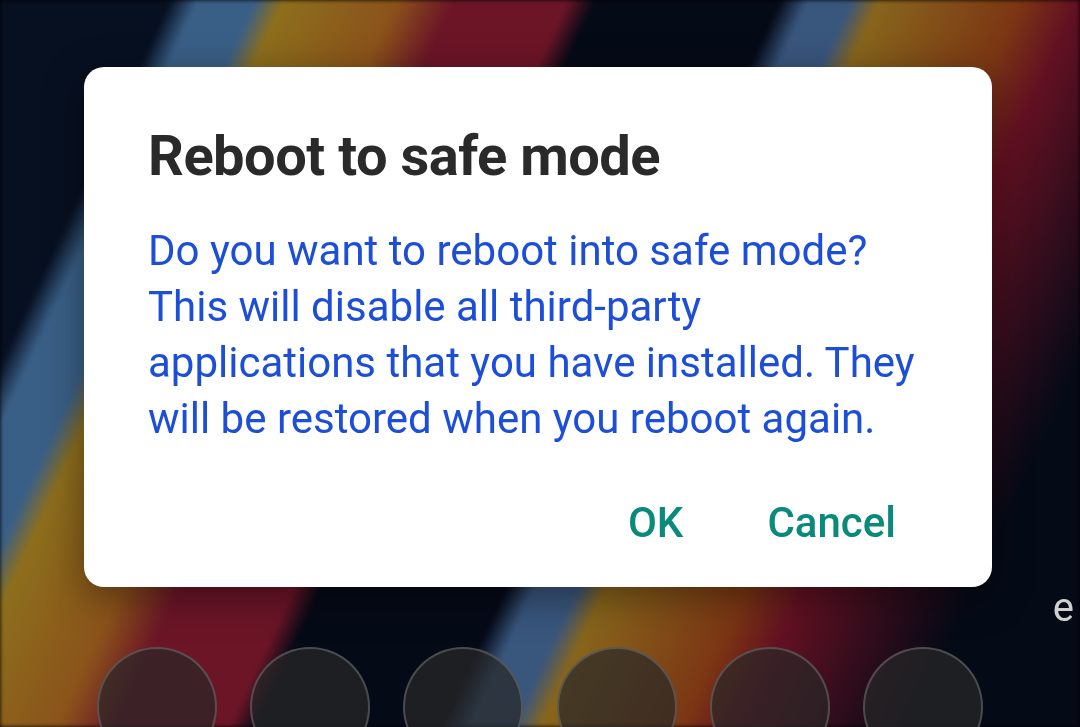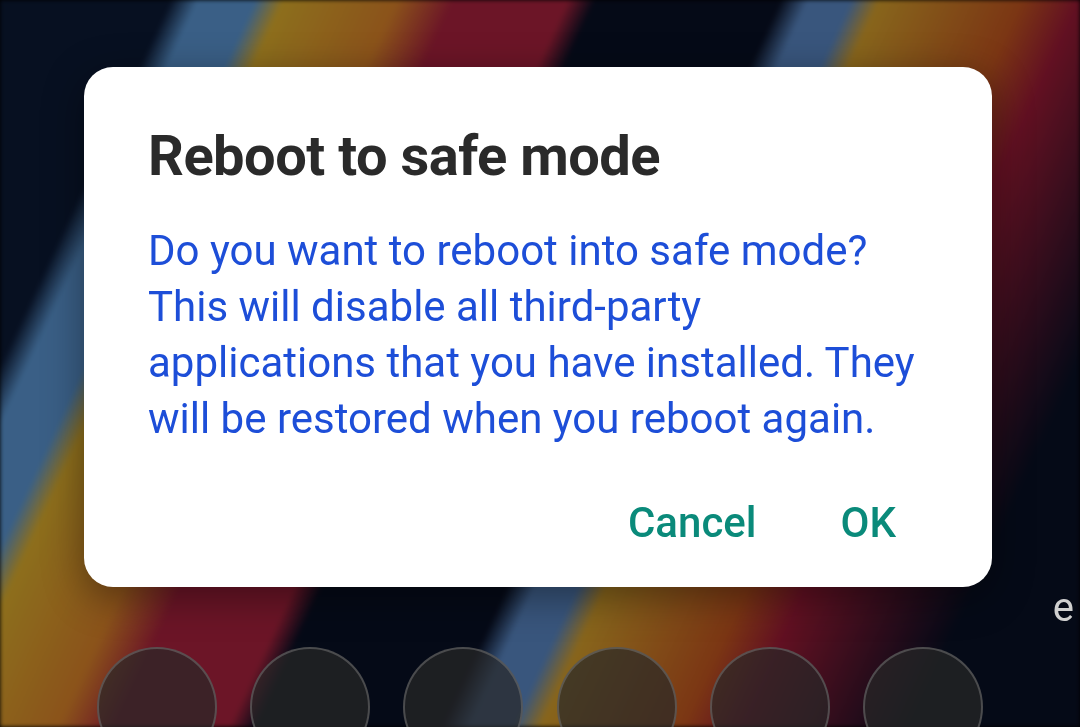--- a/index.html
+++ b/index.html
@@ -28,21 +28,21 @@
         #e8a820 62%, #d85818 72%,
         #b01838 76%, #081028 88%);
       filter: blur(2px) saturate(0.9) brightness(0.6);
     }
     .dialog {
       position: absolute;
       left: 84px;
       top: 67px;
       width: 908px;
       background: #fff;
-      border-radius: 29px;
+      border-radius: 20px;
       padding: 56px 64px 36px 64px;
       box-shadow: 0 10px 40px rgba(0,0,0,0.4);
     }
     .dialog-title {
       font-size: 56px;
       font-weight: 700;
       color: #2a2a2a;
       letter-spacing: -0.5px;
       margin-bottom: 34px;
     }
@@ -108,16 +108,16 @@
   <div class="app-icon"></div>
   <div class="app-icon"></div>
 </div>
 
 <div class="partial-e">e</div>
 
 <div class="dialog">
   <div class="dialog-title">Reboot to safe mode</div>
   <div class="dialog-body">Do you want to reboot into safe mode? This will disable all third-party applications that you have installed. They will be restored when you reboot again.</div>
   <div class="dialog-actions">
+    <button class="dialog-button">OK</button>
     <button class="dialog-button">Cancel</button>
-    <button class="dialog-button">OK</button>
   </div>
 </div>
 
 </body></html>

